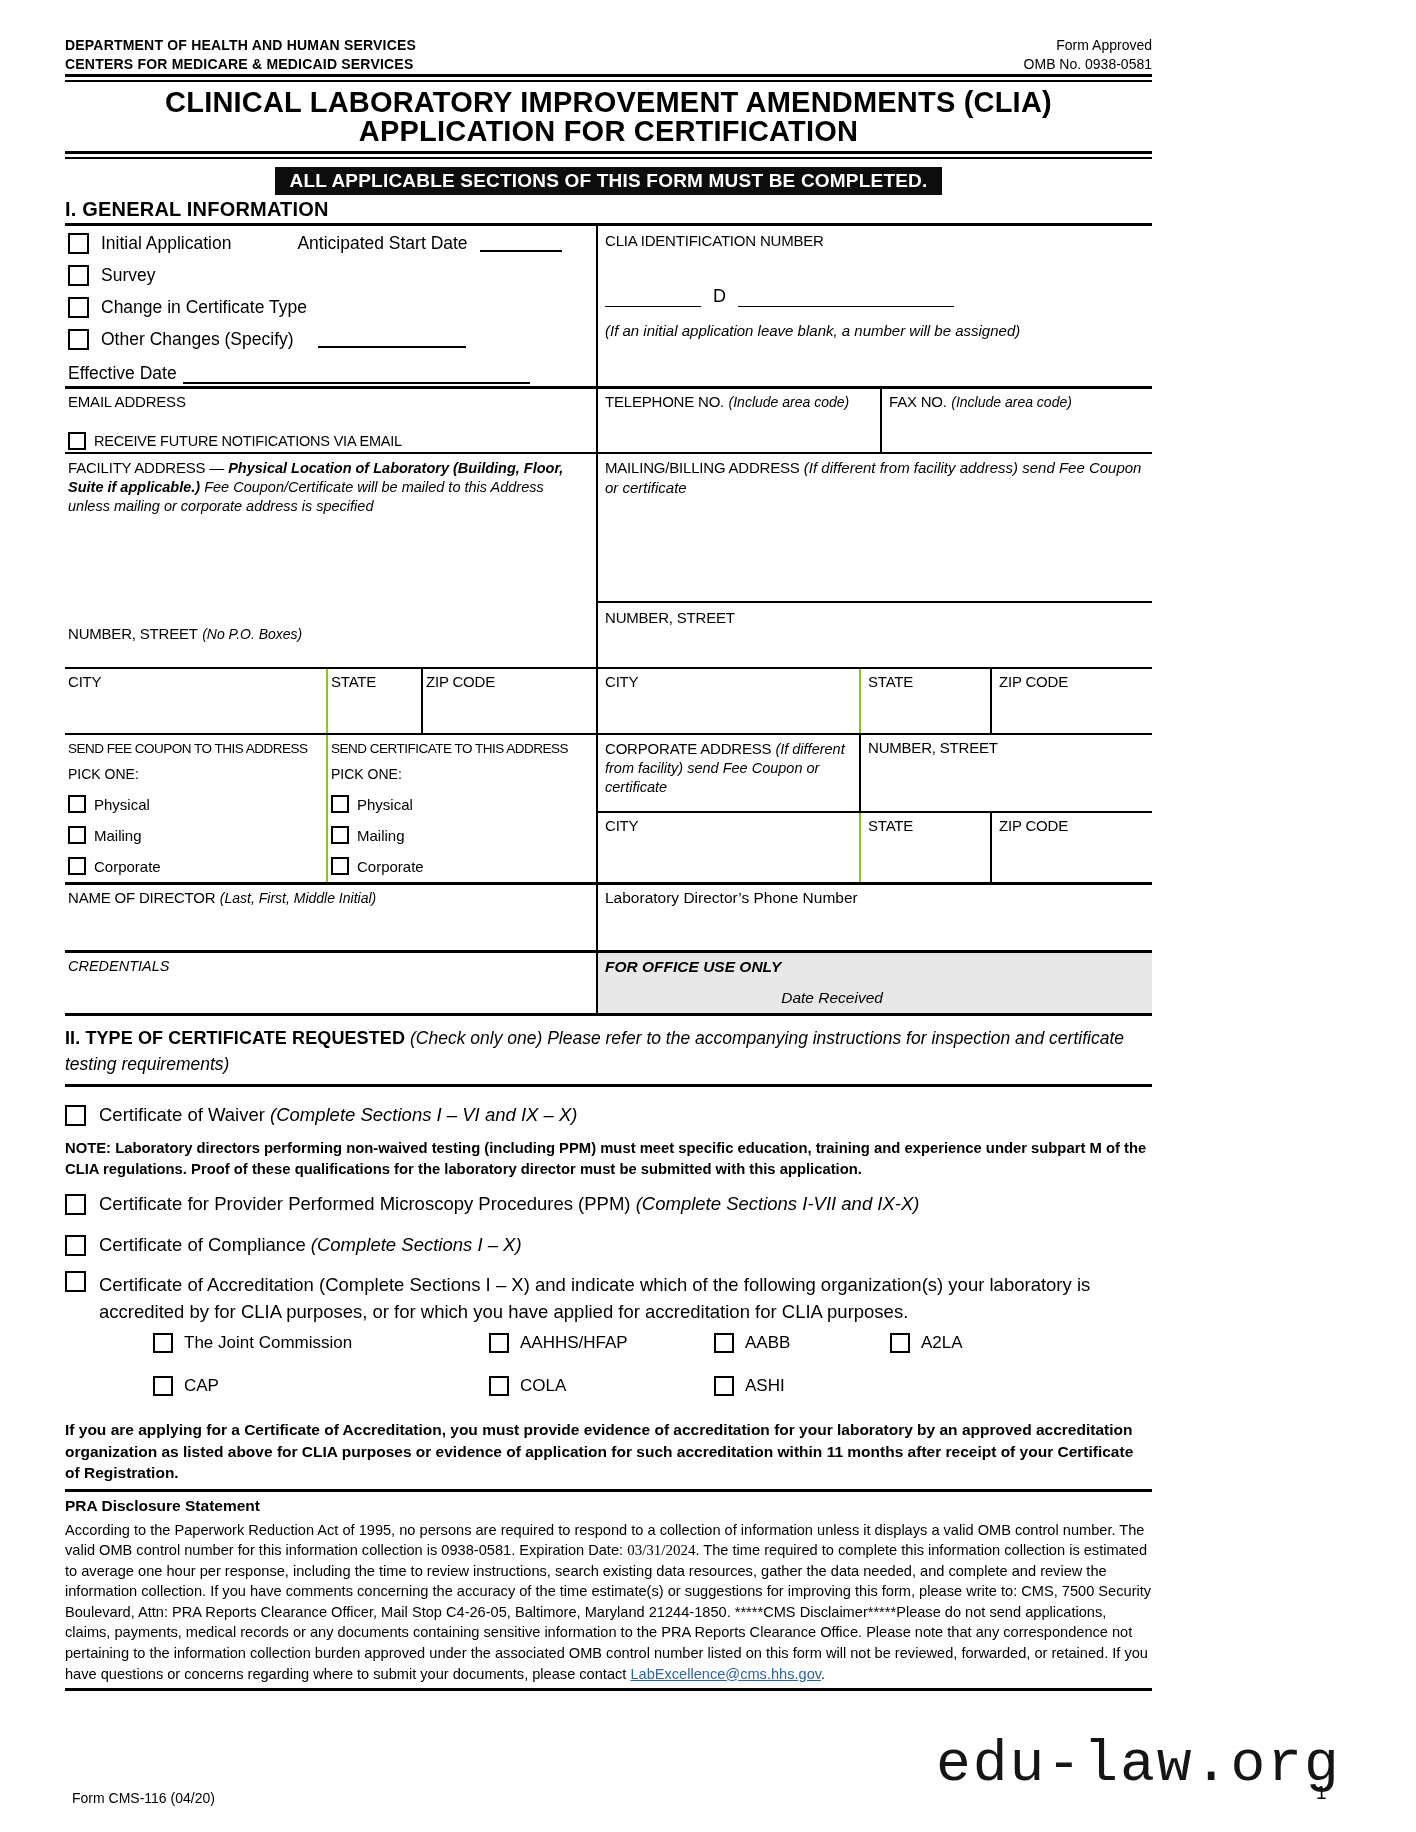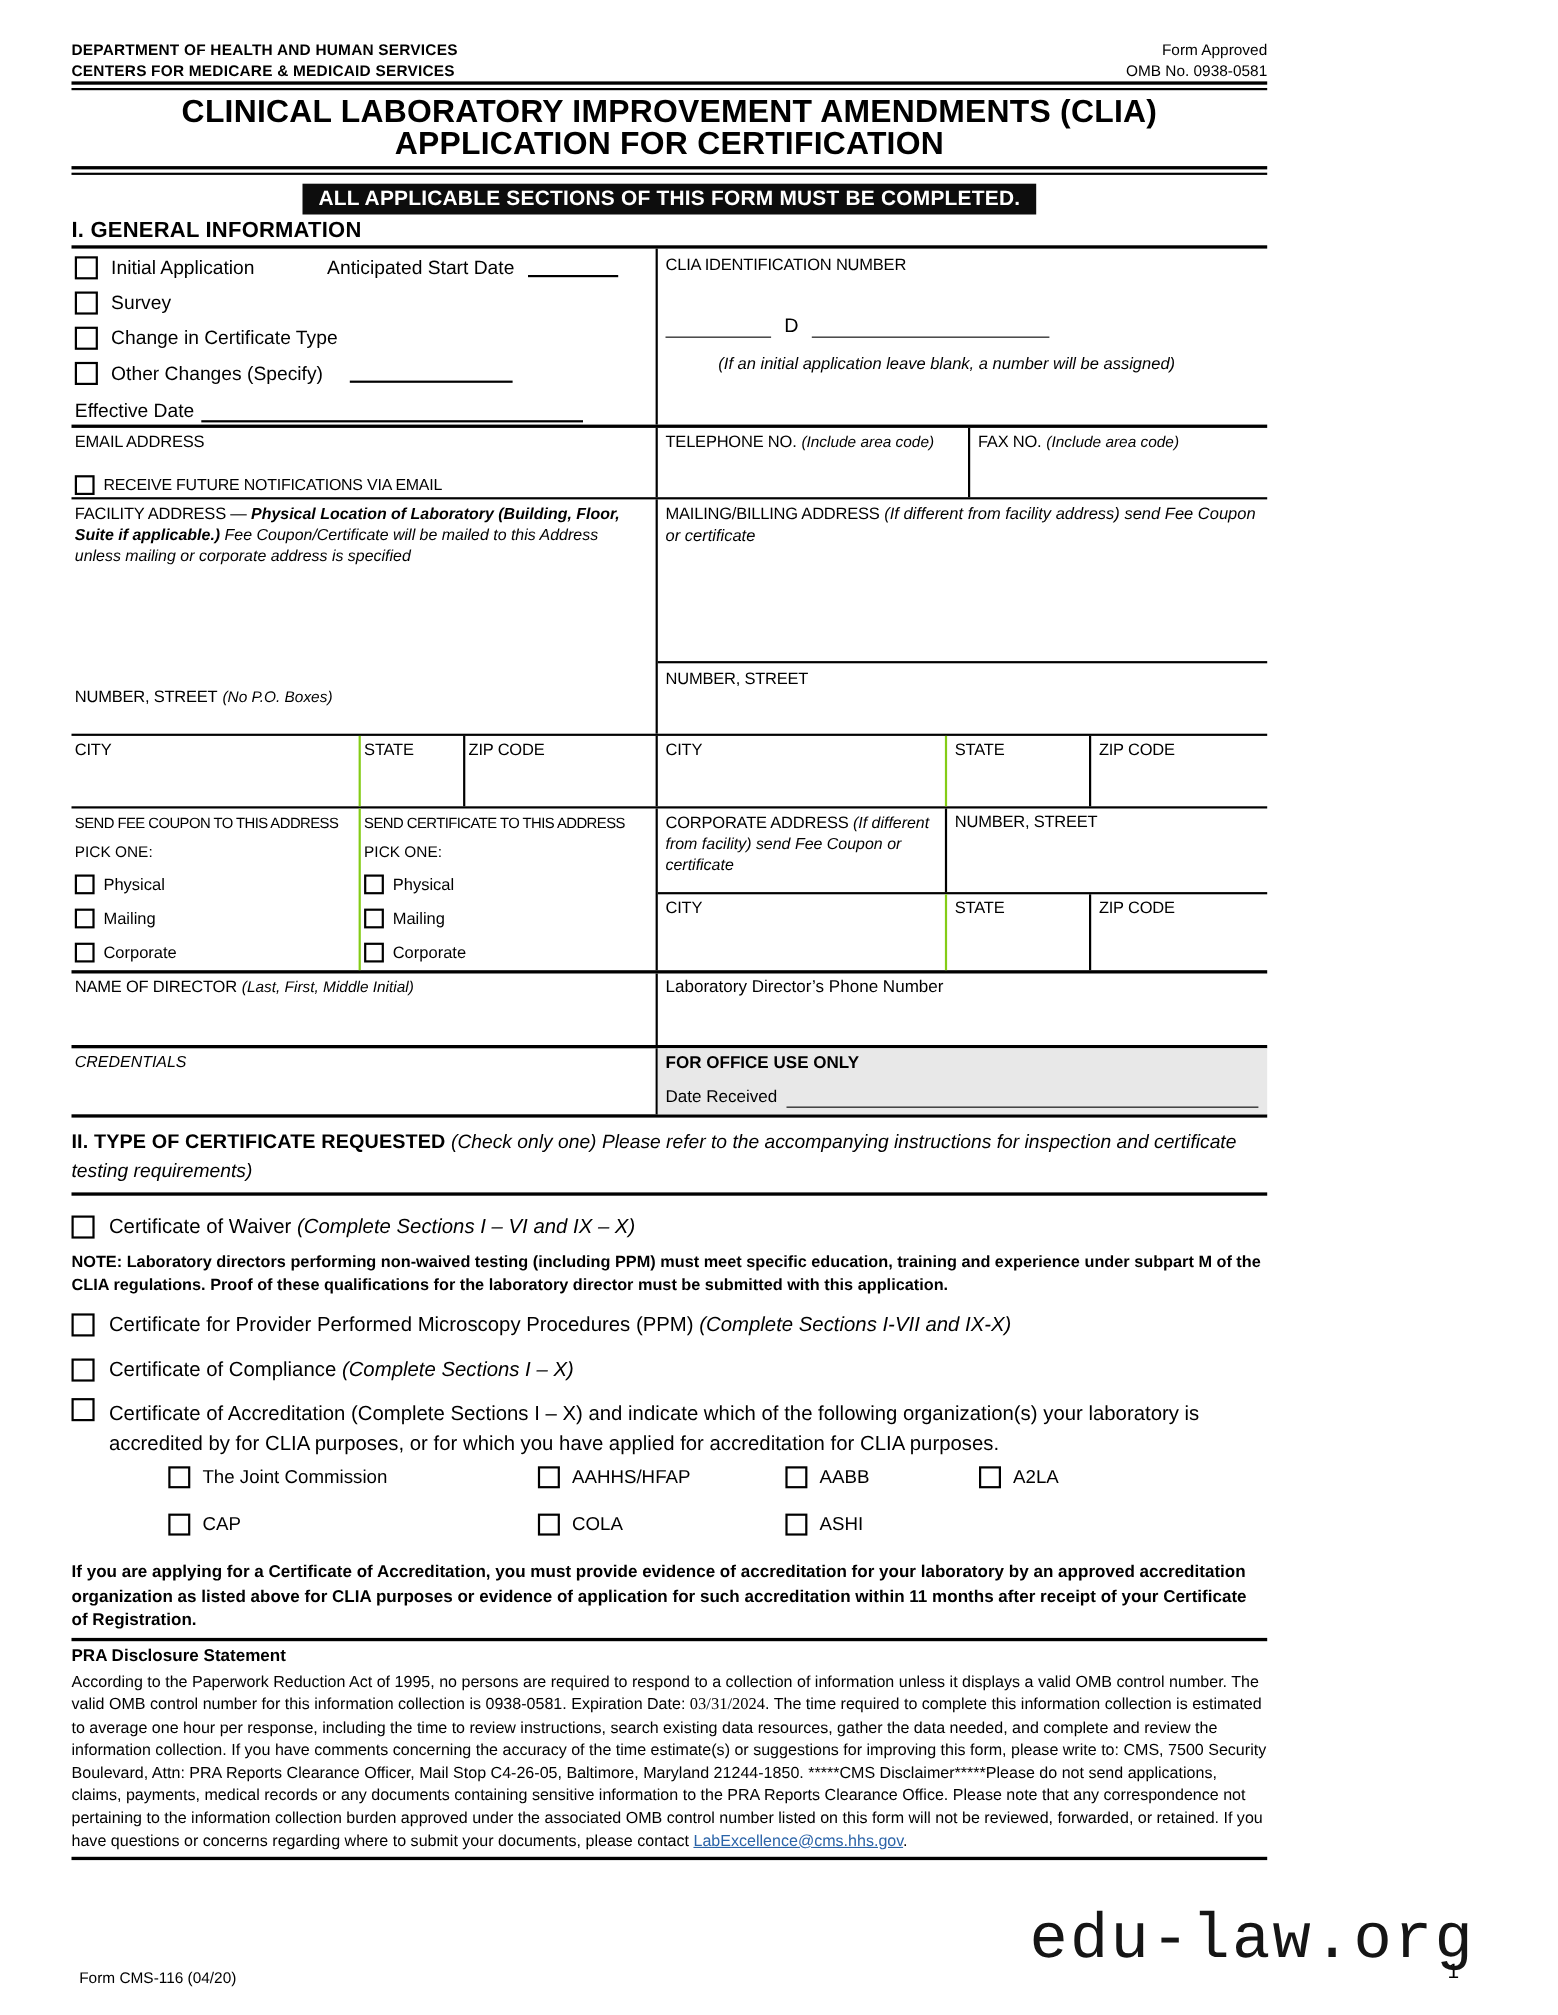--- a/index.html
+++ b/index.html
@@ -57,21 +57,21 @@
   .oc-fill { width:148px; margin-left:12px; height:16px; }
   .ed-row { display:flex; align-items:flex-end; margin-top:2px; }
   .ed-label { font-size:17.5px; }
   .ed-fill { flex:1; margin-left:6px; margin-right:60px; height:18px; }
 
   .clia-lbl { margin-top:2px; }
   .dline { margin-top:36px; display:flex; align-items:flex-end; gap:12px; }
   .dfill1 { width:96px; height:22px; border-bottom-width:1.5px; }
   .dfill2 { width:216px; height:22px; border-bottom-width:1.5px; }
   .dsep { font-size:18px; }
-  .clia-note { margin-top:15px; font-style:italic; font-size:15px;margin-left:48px; }
+  .clia-note { margin-top:15px; font-style:italic; font-size:15px; }
 
   .r2 { height:60px; }
   .r3 { height:65px; }
   .r3-left { display:flex; flex-direction:column; padding-bottom:2px; }
   .rcv { margin-top:auto; display:flex; align-items:center; gap:8px; }
   .rcv .lbl { font-size:14.5px; }
   .r3-right { display:flex; padding:0; }
   .tel { width:284px; border-right:2px solid #000; padding:4px 4px 0 7px; }
   .faxc { flex:1; padding:4px 4px 0 7px; }
 
@@ -101,21 +101,21 @@
   .r6r-top { display:flex; height:78px; border-bottom:2px solid #000; }
   .corp { width:263px; border-right:2px solid #000; padding:4px 6px 0 7px; font-size:14.5px; line-height:19px; }
   .r6r-ns { flex:1; padding:4px 0 0 7px; }
   .r6r-bot { display:flex; flex:1; }
 
   .r7 { height:68px; border-bottom-width:3px; }
   .phone-lbl { font-size:15.5px; }
 
   .r8 { height:63px; border-bottom-width:3px; }
   .cred { font-style:italic; font-size:14.5px; }
-  .office { display:flex; flex-direction:column; padding:5px 8px 6px 7px; background:#e8e8e8; }
+  .office { display:flex; padding:5px 8px 6px 7px; background:#e8e8e8;font-style:italic; }
   .office-title { font-weight:bold; font-size:15.5px; }
   .dr-row { margin-top:auto; display:flex; align-items:flex-end; }
   .dr-lbl { font-size:15.5px; }
   .dr-fill { flex:1; margin-left:8px; height:14px; border-bottom-width:1.5px; }
 
   
   .s2-heading { margin-top:9px; font-size:18px; line-height:26px; }
   .s2-heading .b { font-weight:bold; letter-spacing:.1px; }
   .s2-heading .i { font-style:italic; font-size:17.5px; }
   .rule-s2 { margin-top:7px; }

